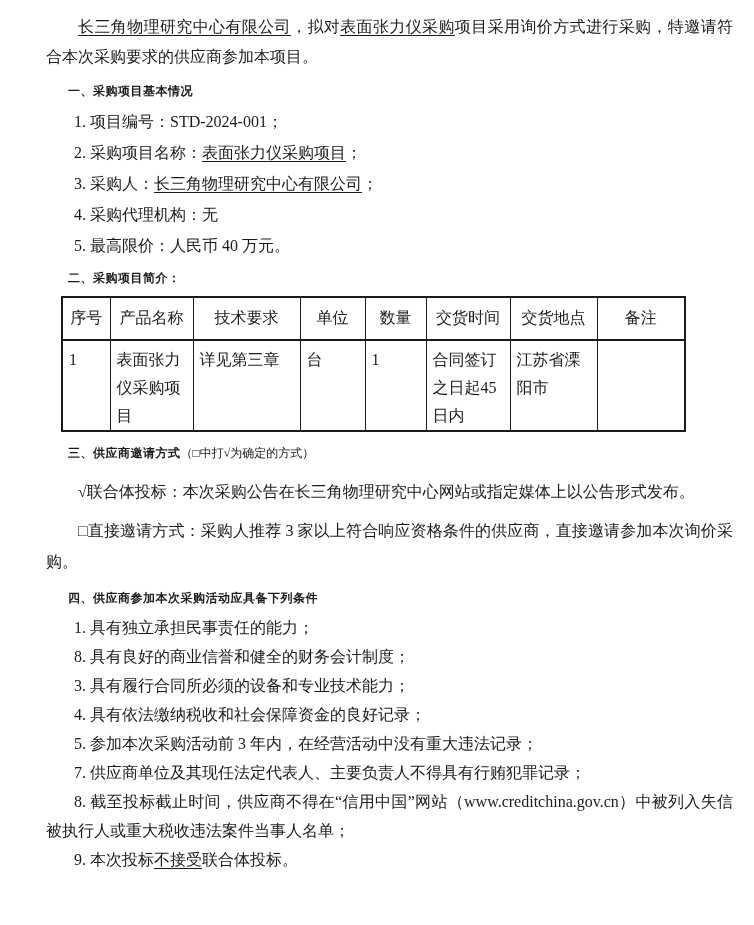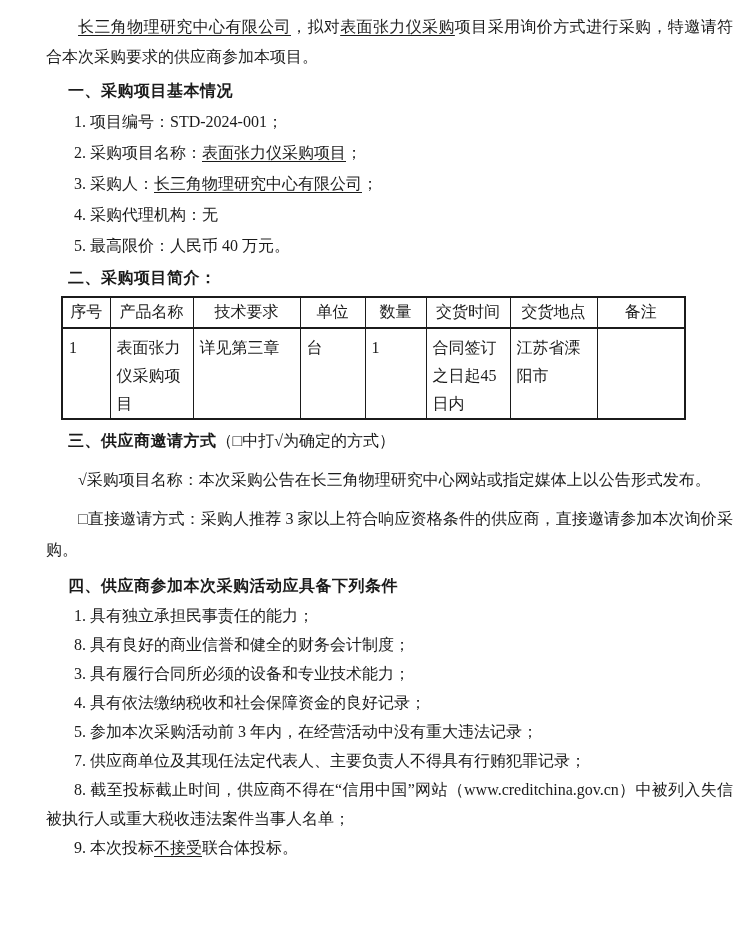--- a/index.html
+++ b/index.html
@@ -18,21 +18,21 @@
   }
   p { margin: 0; }
   .body-par {
     line-height: 30px;
     text-indent: 32px;
     text-align: justify;
   }
   .heading {
     font-family: "DejaVu Sans", "Liberation Sans", sans-serif;
     font-weight: bold;
-    font-size: 16px;
+    font-size: 12px;
     line-height: 30px;
     text-indent: 22px;
     letter-spacing: 0.5px;
   }
   .heading .note {
     font-family: Liberation Serif, serif;
     font-weight: normal;
     letter-spacing: 0;
   }
   .h1 { margin-top: 4px; }
@@ -55,21 +55,21 @@
     font-size: 16px;
   }
   table.summary th, table.summary td {
     border: 1px solid #1b1b1b;
     box-sizing: border-box;
     overflow: hidden;
   }
   table.summary th {
     font-weight: normal;
     text-align: center;
-    height: 31px;
+    height: 43px;
     border-bottom-width: 2px;
     padding: 0 2px;
   }
   table.summary td {
     vertical-align: top;
     text-align: left;
     height: 87px;
     padding: 5px 5px 0 6px;
     line-height: 28px;
   }
@@ -125,21 +125,21 @@
         <td>1</td>
         <td>合同签订之日起45日内</td>
         <td>江苏省溧阳市</td>
         <td></td>
       </tr>
     </tbody>
   </table>
 
   <p class="heading h3"><span>三、供应商邀请方式</span><span class="note">（□中打√为确定的方式）</span></p>
 
-  <p class="body-par p-announce">√采购项目名称：本次采购公告在长三角物理研究中心网站或指定媒体上以公告形式发布。</p>
+  <p class="body-par p-announce">√联合体投标：本次采购公告在长三角物理研究中心网站或指定媒体上以公告形式发布。</p>
 
   <p class="body-par p-direct">□直接邀请方式：采购人推荐 3 家以上符合响应资格条件的供应商，直接邀请参加本次询价采购。</p>
 
   <p class="heading h4">四、供应商参加本次采购活动应具备下列条件</p>
 
   <div class="s4-list">
     <p class="s4-item">1. 具有独立承担民事责任的能力；</p>
     <p class="s4-item">8. 具有良好的商业信誉和健全的财务会计制度；</p>
     <p class="s4-item">3. 具有履行合同所必须的设备和专业技术能力；</p>
     <p class="s4-item">4. 具有依法缴纳税收和社会保障资金的良好记录；</p>

